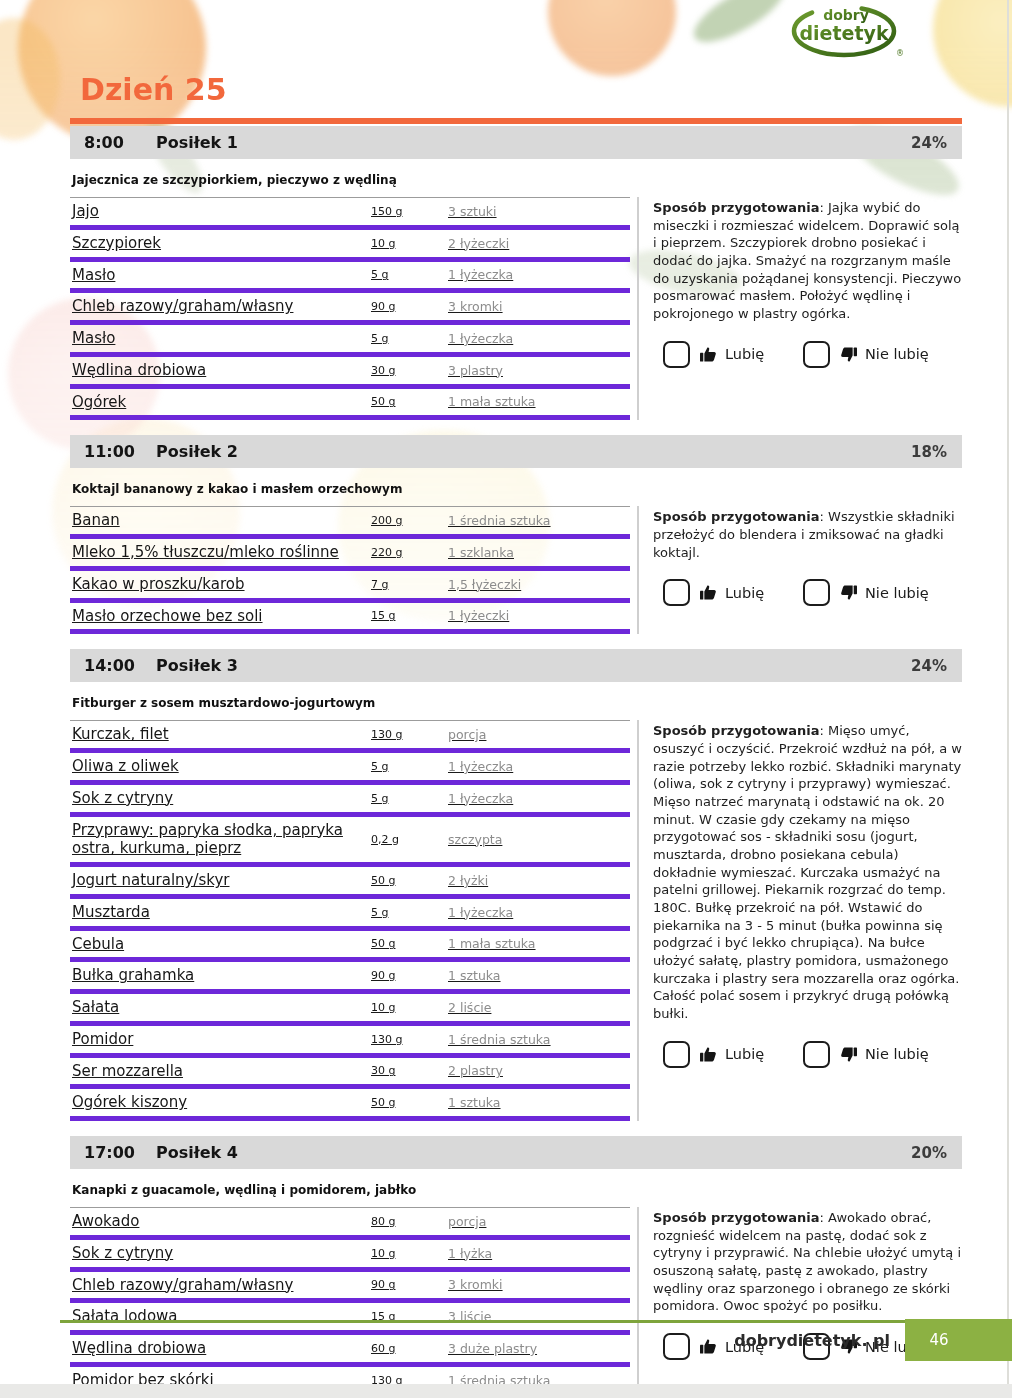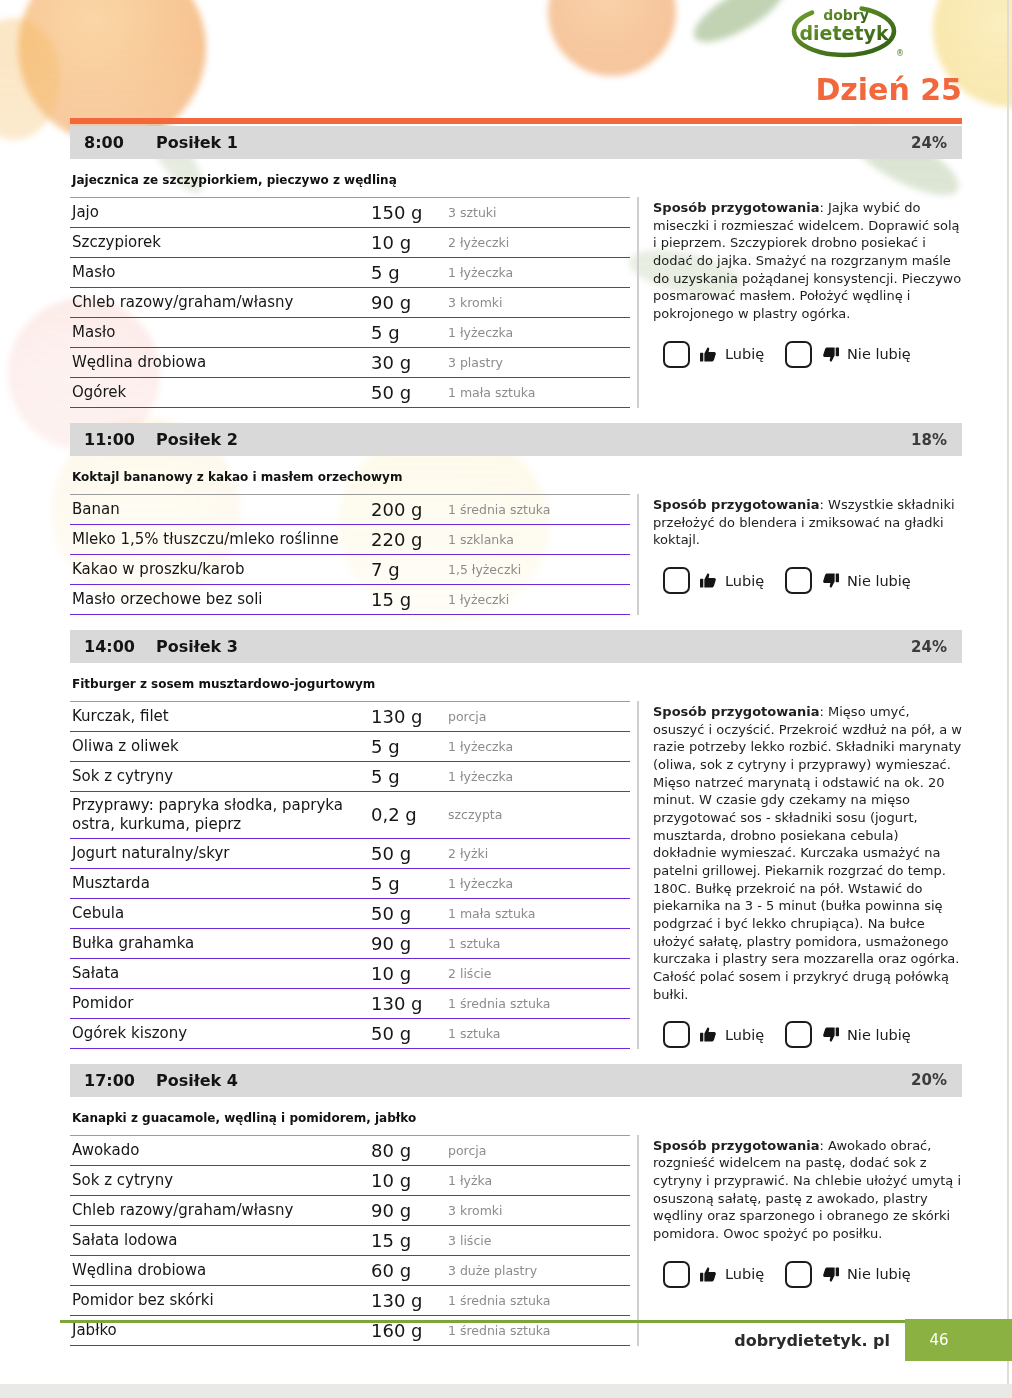--- a/index.html
+++ b/index.html
@@ -21,42 +21,42 @@
   .b8{left:52px;top:418px;width:188px;height:188px;background:radial-gradient(circle at 50% 45%,#f7e27a,#f3b24a);opacity:.3;}
   .b9{left:8px;top:298px;width:152px;height:152px;background:radial-gradient(circle at 45% 45%,#f6b3aa,#ef8d80);opacity:.32;}
   .b10{left:132px;top:142px;width:86px;height:30px;background:#9cb182;transform:rotate(55deg);opacity:.3;}
   .b11{left:-32px;top:18px;width:92px;height:122px;background:#f3b95c;opacity:.35;}
 
   .right-edge{position:absolute;left:1007px;top:0;width:2px;height:1384px;background:#deded9;z-index:1;}
 
   
   .content{position:relative;z-index:2;margin-left:70px;width:892px;}
   .logo{position:absolute;z-index:3;top:2px;left:758px;width:172px;height:58px;}
-  .page-title{margin:0 0 11px 10px;padding-top:72px;font-size:30px;font-weight:700;color:#f2683c;text-align:right;}
+  .page-title{margin:0 0 11px 10px;padding-top:72px;font-size:30px;font-weight:700;color:#f2683c;}
   .accent-bar{height:6px;background:#f2683c;margin-bottom:2px;}
 
   .meal{margin-bottom:15px;}
   .meal-bar{height:33px;background:#d9d9d9;display:flex;align-items:center;
             padding:0 15px 0 14px;font-size:16px;font-weight:700;color:#141414;}
   .meal-time{width:72px;flex:none;}
   .meal-percent{margin-left:auto;font-weight:600;font-size:15px;color:#3c3c3c;}
   .meal-title{font-size:12px;font-weight:700;margin:14px 0 10px 2px;color:#111;}
   .meal-body{display:flex;align-items:stretch;}
   .left-col{width:567px;flex:none;}
   table.ingredients{border-collapse:collapse;width:560px;border-top:1px solid #9c9c9c;}
-  table.ingredients tr{border-bottom:1px solid #6d28d9;}
+  table.ingredients tr{border-bottom:5px solid #6d28d9;text-decoration:underline;}
   table.ingredients td{padding:4px 0 4px 2px;vertical-align:middle;}
   table.ingredients td:nth-child(1){width:287px;font-size:15px;color:#161616;padding-right:10px;line-height:1.25;}
-  table.ingredients td:nth-child(2){width:75px;font-size:18px;color:#161616;white-space:nowrap;}
+  table.ingredients td:nth-child(2){width:75px;font-size:11px;color:#161616;white-space:nowrap;}
   table.ingredients td:nth-child(3){font-size:12.5px;color:#8c8c8c;}
   .right-col{flex:1;border-left:2px solid #cfcfcf;padding-left:14px;}
   .prep-text{margin:2px 0 0;font-size:13px;line-height:1.36;color:#1e1e1e;}
   .prep-label{font-weight:700;}
   .vote-row{display:flex;margin-top:18px;padding-left:10px;}
-  .vote{display:flex;align-items:center;width:122px;}
+  .vote{display:flex;align-items:center;width:140px;}
   .checkbox{width:23px;height:23px;border:2.5px solid #1c1c1c;border-radius:7px;background:#fff;flex:none;cursor:pointer;}
   .thumb{margin-left:10px;flex:none;}
   .thumb.down{transform:rotate(180deg);}
   .vote-label{margin-left:8px;font-size:14.5px;color:#1c1c1c;white-space:nowrap;}
 
   
   .footer-line{position:absolute;left:60px;top:1320px;width:847px;height:3px;background:#7ea43c;z-index:2;}
   .disclaimer{position:absolute;left:60px;top:1331px;margin:0;font-size:12px;line-height:1.6;color:#3a3a3a;z-index:2;}
   .disclaimer span{display:block;}
   .footer-site{position:absolute;left:690px;top:1331px;width:200px;text-align:right;font-size:16px;font-weight:700;color:#2b2b2b;z-index:2;}
@@ -288,20 +288,25 @@
                     <td>Sałata</td>
                     <td>10 g</td>
                     <td>2 liście</td>
                   </tr>
                   <tr>
                     <td>Pomidor</td>
                     <td>130 g</td>
                     <td>1 średnia sztuka</td>
                   </tr>
                   <tr>
+                    <td>Ser mozzarella</td>
+                    <td>30 g</td>
+                    <td>2 plastry</td>
+                  </tr>
+                  <tr>
                     <td>Ogórek kiszony</td>
                     <td>50 g</td>
                     <td>1 sztuka</td>
                   </tr>
                 </tbody>
               </table>
       </div>
       <div class="right-col">
         <p class="prep-text"><b class="prep-label">Sposób przygotowania</b><span class="prep-body">: Mięso umyć, osuszyć i oczyścić. Przekroić wzdłuż na pół, a w razie potrzeby lekko rozbić. Składniki marynaty (oliwa, sok z cytryny i przyprawy) wymieszać. Mięso natrzeć marynatą i odstawić na ok. 20 minut. W czasie gdy czekamy na mięso przygotować sos - składniki sosu (jogurt, musztarda, drobno posiekana cebula) dokładnie wymieszać. Kurczaka usmażyć na patelni grillowej. Piekarnik rozgrzać do temp. 180C. Bułkę przekroić na pół. Wstawić do piekarnika na 3 - 5 minut (bułka powinna się podgrzać i być lekko chrupiąca). Na bułce ułożyć sałatę, plastry pomidora, usmażonego kurczaka i plastry sera mozzarella oraz ogórka. Całość polać sosem i przykryć drugą połówką bułki.</span></p>
         <div class="vote-row">

